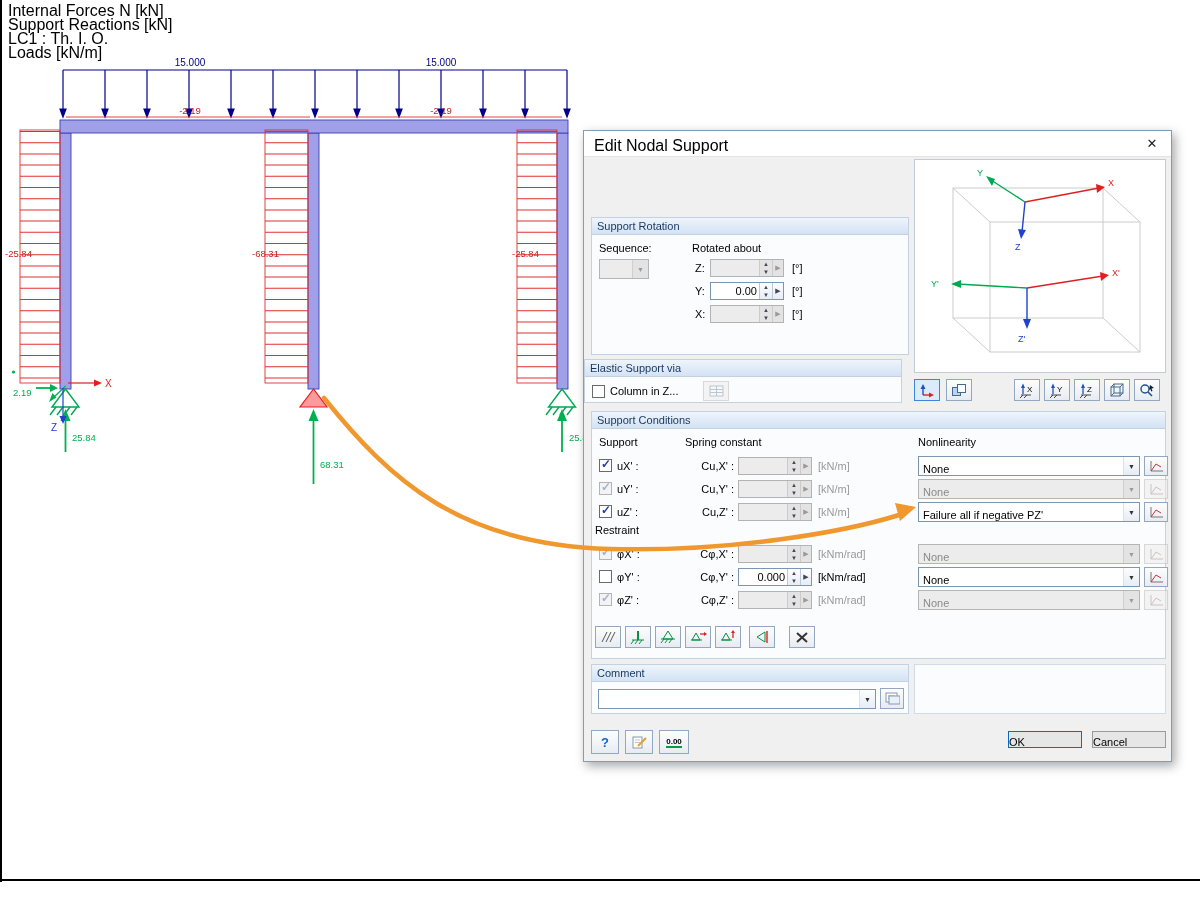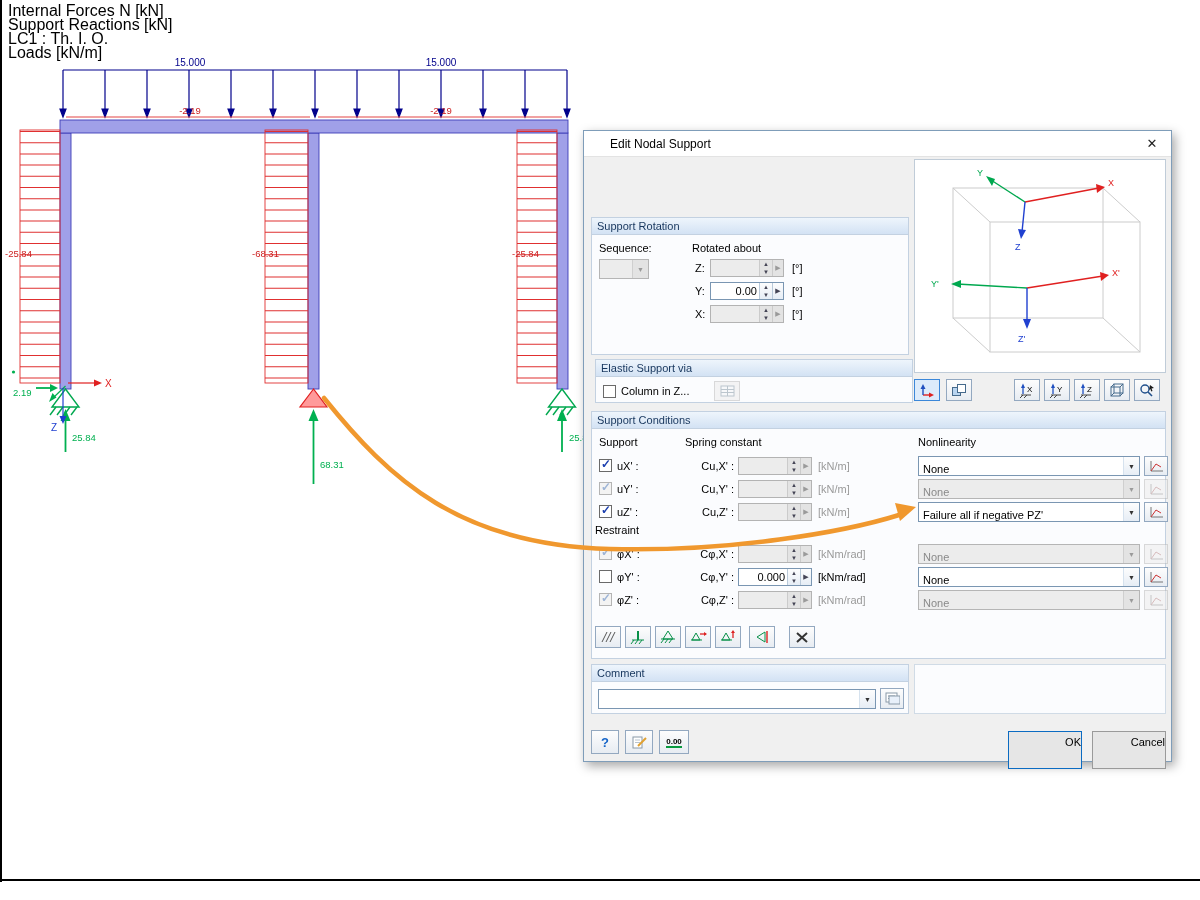--- a/index.html
+++ b/index.html
@@ -7,21 +7,21 @@
   body{background:#fff;font-family:"Liberation Sans",sans-serif;position:relative;overflow:hidden}
   .ws-left{position:absolute;left:0;top:0;width:2px;height:882px;background:#000}
   .ws-bottom{position:absolute;left:0;top:879px;width:1200px;height:2px;background:#000}
   .info{position:absolute;left:8px;top:4px;font-size:16px;color:#000;line-height:14px;z-index:2}
   .model{position:absolute;left:0;top:0;z-index:1}
   .model text{font-family:"Liberation Sans",sans-serif}
   .annot{position:absolute;left:0;top:0;z-index:60;pointer-events:none}
   .dialog{position:absolute;left:583px;top:130px;width:589px;height:632px;background:#f0f0f0;
           border:1px solid #7f9db9;box-shadow:3px 4px 10px rgba(0,0,0,.35);z-index:10;font-size:11px;color:#000}
   .titlebar{position:absolute;left:0;top:0;right:0;height:26px;background:#fff;border-bottom:1px solid #e3e3e3}
-  .title{position:absolute;left:26px;top:6px;font-size:12px}
+  .title{position:absolute;left:10px;top:6px;font-size:16px}
   .closebtn{position:absolute;right:5px;top:3px;width:28px;height:20px;text-align:center;line-height:20px}
   .close-x::after{content:"✕";font-size:13px;color:#222}
   .grp{position:absolute;background:#fbfcfe;border:1px solid #c3d1e1}
   .grp-h{position:absolute;left:0;top:0;right:0;height:17px;background:linear-gradient(#eef5fc,#d3e2f4);
          border-bottom:1px solid #c3d1e1;color:#17365d;font-size:11px;line-height:16px;padding-left:5px;white-space:nowrap}
   .lbl{position:absolute;color:#000;white-space:nowrap;font-size:11px}
   .lbl.r{text-align:right}
   .inp{position:absolute;height:20px;background:#fff;border:1px solid #7a96b2;font-size:11px;font-family:inherit;padding:0 4px;outline:none}
   .spin{position:absolute;height:18px;border:1px solid #7a96b2;background:#fff;display:flex}
   .spin.dis{background:#ececec;border-color:#b3b3b3}
@@ -43,21 +43,21 @@
   .cb{position:absolute;width:13px;height:13px;background:#fff;border:1px solid #6a6a6a}
   .cb.checked::after{content:"✓";position:absolute;left:1px;top:-3px;font-size:12px;font-weight:bold;color:#1b3faf}
   .cb.dis{border-color:#b4b4b4;background:#f3f3f3}
   .cb.dis.checked::after{color:#9db4d6}
   .unit{position:absolute;font-size:11px;color:#000;white-space:nowrap}
   .unit.dis{color:#9a9a9a}
   .ibtn{position:absolute;width:26px;height:22px;background:linear-gradient(#fdfdfd,#e7ecf2);border:1px solid #93a8c0;
         display:flex;align-items:center;justify-content:center}
   .ibtn.sel{border:1px solid #3b87d9;background:#dcebfb}
   .ibtn.dis{opacity:.55;background:#ededed;border-color:#bcbcbc}
-  .btn{position:absolute;height:38px;background:#e6e6e6;border:1px solid #9a9a9a;font-size:11px;text-align:right;line-height:21px}
+  .btn{position:absolute;height:17px;background:#e6e6e6;border:1px solid #9a9a9a;font-size:11px;text-align:left;line-height:21px}
   .btn.default{border:1px solid #0b6bc2}
   .panel{position:absolute;background:#fff;border:1px solid #c0ccd8}
   .note{position:absolute;background:#fbfcfe;border:1px solid #d0dbe6}
   .qmark::after{content:"?";color:#1464c8;font-weight:bold;font-size:13px}
   .units-txt{font-size:8px;font-weight:bold;border-bottom:2px solid #0a9a40;line-height:9px}
 </style>
 </head>
 <body>
 
 <div class="ws-left"></div>
@@ -212,21 +212,21 @@
       <input class="spin-val" disabled="" value="" style="">
       <span class="spin-btns">
           <span class="su"></span>
           <span class="sd"></span>
         </span>
       <span class="spin-side"></span>
     </span>
     <span class="unit" style="left:200px;top:90px">[°]</span>
   </div>
 
-  <div class="grp" style="left:11px;top:228px;width:318px;height:44px">
+  <div class="grp" style="left:0;top:228px;width:318px;height:44px">
     <div class="grp-h">Elastic Support via</div>
     <span class="cb" style="left:7px;top:25px"></span>
     <span class="lbl" style="left:25px;top:25px">Column in Z...</span>
     <span class="ibtn dis" style="left:118px;top:21px;height:20px">
       <svg width="15" height="12">
         <rect x="1" y="1" width="13" height="10" fill="#f4f6f8" stroke="#8a9aa8"></rect>
         <line x1="1" y1="4.5" x2="14" y2="4.5" stroke="#8a9aa8"></line>
           <line x1="1" y1="7.5" x2="14" y2="7.5" stroke="#8a9aa8"></line>
         <line x1="7.5" y1="1" x2="7.5" y2="11" stroke="#8a9aa8"></line>
       </svg>

